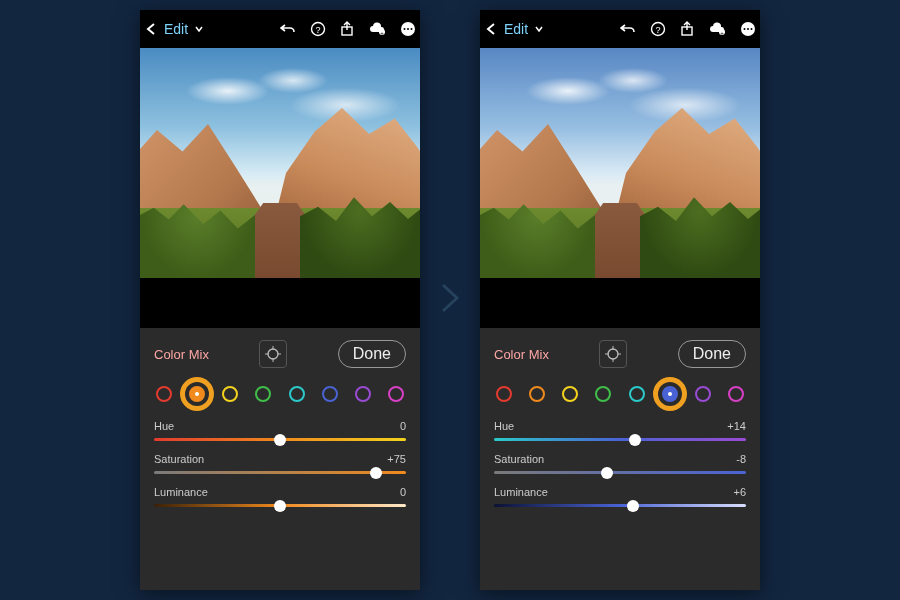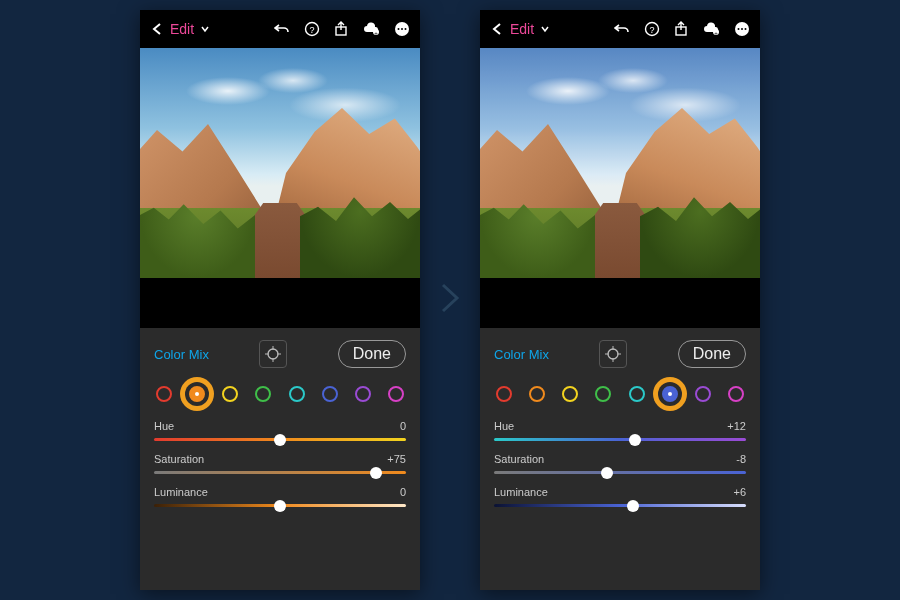--- a/index.html
+++ b/index.html
@@ -19,22 +19,22 @@
     height: 580px;
     background: #000;
     display: flex;
     flex-direction: column;
     box-shadow: 0 4px 20px rgba(0,0,0,0.5);
   }
   .topbar {
     height: 38px;
     background: #000;
     display: flex;
-    padding: 0 10px;
-    color: #ec4899;
+    padding: 0 4px;
+    color: #7dd3fc;
   }
   .topbar-left { display: flex; align-items: center; gap: 6px; flex: 1; }
   .topbar-right { display: flex; align-items: center; gap: 14px; }
   .edit-label { font-size: 14px; }
   .ticon { display:flex; align-items:center; justify-content:center; cursor:pointer; }
   .ticon svg { display:block; }
 
   .photo {
     width: 280px;
     height: 230px;
@@ -92,21 +92,21 @@
     background: #2b2b2b;
     color: #ddd;
     padding: 12px 14px 10px;
     font-size: 12px;
     display:flex;
     flex-direction:column;
   }
   .panel-header {
     display:flex; align-items:center; margin-bottom: 14px;
   }
-  .panel-title { font-size: 13px; color:#0ea5e9; }
+  .panel-title { font-size: 13px; color:#fca5a5; }
   .target-btn {
     margin:0 auto;
     width:28px; height:28px;
     border:1px solid #555; border-radius:4px;
     display:flex; align-items:center; justify-content:center;
     cursor:pointer;
   }
   .done-btn {
     border:1px solid #999; border-radius: 14px;
     padding: 4px 14px; font-size:16px; color:#eee;
@@ -361,21 +361,21 @@
         <span class="swatch" style="--c: #3fbf49;"></span>
         <span class="swatch" style="--c: #2bc9c9;"></span>
         <span class="swatch selected" style="--c: #4a63d4;"></span>
         <span class="swatch" style="--c: #9a4bd4;"></span>
         <span class="swatch" style="--c: #d740c5;"></span>
       </div>
 
     <div class="slider-row">
       <div class="slider-lbls">
           <span>Hue</span>
-          <span>+12</span>
+          <span>+14</span>
         </div>
       <div class="track" style="background:linear-gradient(to right,#2bc9c9,#4a63d4,#9a4bd4);">
           <div class="thumb" style="left:56%;"></div>
         </div>
     </div>
     <div class="slider-row">
       <div class="slider-lbls">
           <span>Saturation</span>
           <span>-8</span>
         </div>

